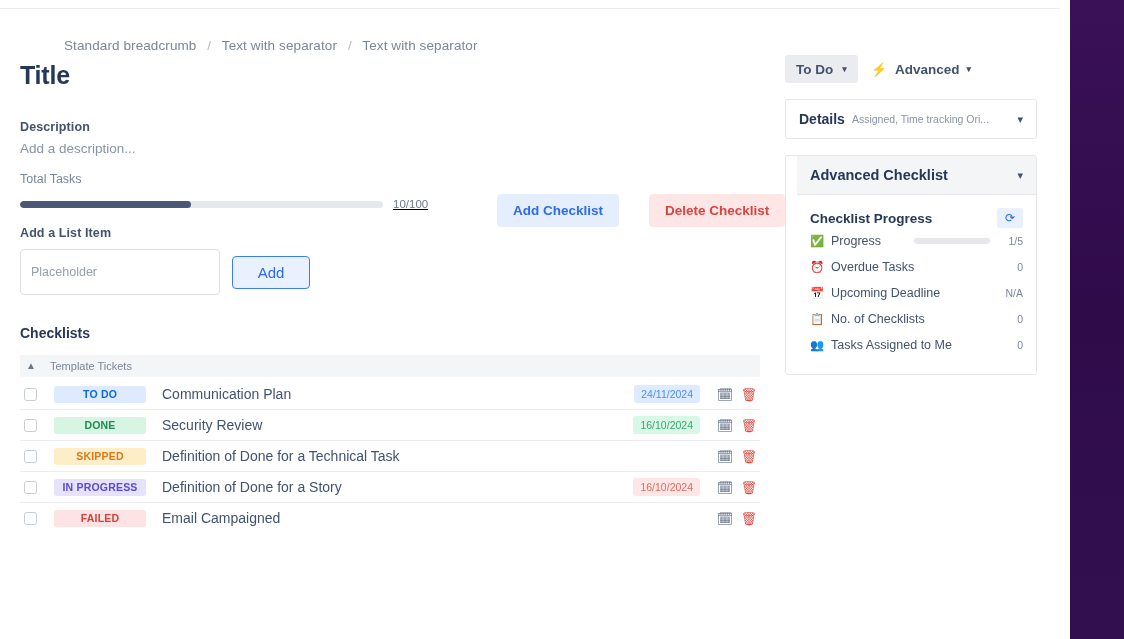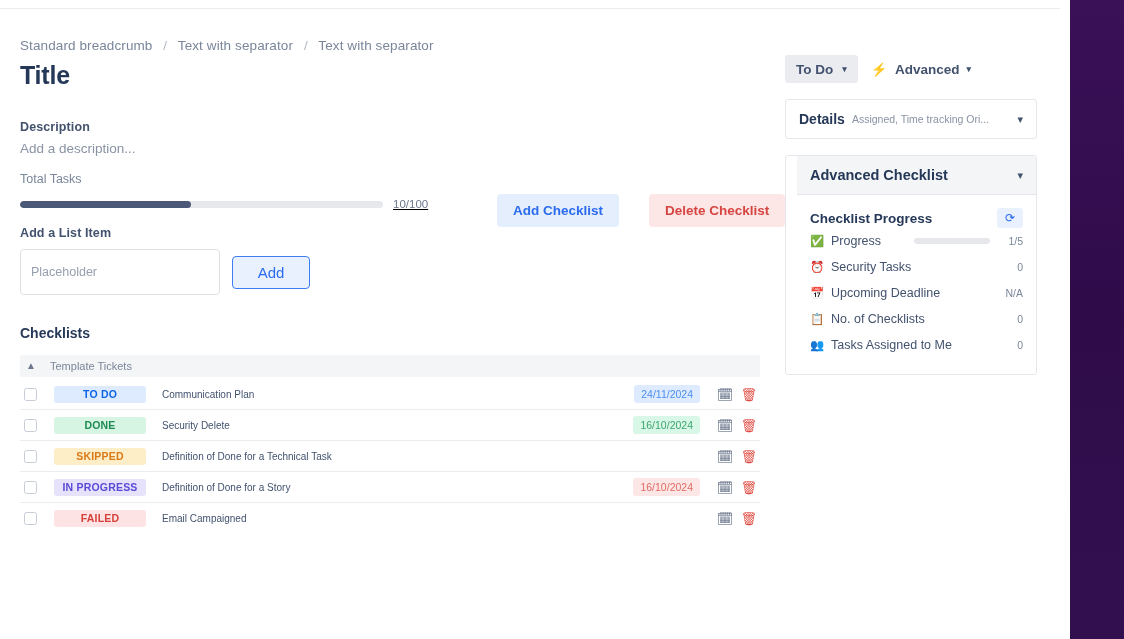--- a/index.html
+++ b/index.html
@@ -19,21 +19,21 @@
 
   
   .purple-strip {
     position: absolute; right: 0; top: 0; width: 54px; height: 639px;
     background: linear-gradient(180deg, #3a1057 0%, #2f0b4a 50%, #32104f 100%);
   }
 
   
   .main { position: absolute; left: 20px; top: 38px; width: 745px; }
 
-  .breadcrumb { font-size: 13.5px; color: #7a869a; letter-spacing: .1px; }
+  .breadcrumb { font-size: 13.5px; color: #7a869a; letter-spacing: .1px; margin-left: 44px; }
   .breadcrumb .sep { color: #b3bac5; margin: 0 7px; }
   .breadcrumb .crumb { color: #7a869a; }
 
   .page-title {
     margin-top: 8px;
     font-size: 25px; font-weight: 600; color: #253858; letter-spacing: -.2px;
   }
 
   .field-label {
     font-size: 12.5px; font-weight: bold; color: #42526e; letter-spacing: .1px;
@@ -95,21 +95,21 @@
   }
   .cb {
     width: 13px; height: 13px; border: 1px solid #c7ccd6; border-radius: 2.5px;
     background: #fff; cursor: pointer; flex: 0 0 auto; margin-left: 4px;
   }
   .badge {
     margin-left: 17px; width: 92px; height: 17px; border-radius: 3px;
     font-size: 10.5px; font-weight: bold; letter-spacing: .2px;
     display: flex; align-items: center; justify-content: center; flex: 0 0 auto;
   }
-  .row-title { margin-left: 16px; font-size: 10px; color: #42526e; flex: 1 1 auto; }
+  .row-title { margin-left: 16px; font-size: 14px; color: #42526e; flex: 1 1 auto; }
   .date-pill {
     font-size: 10.5px; border-radius: 3px; padding: 3px 7px; white-space: nowrap;
   }
   .date-slot { width: 92px; display: flex; justify-content: flex-end; flex: 0 0 auto; }
   .icon-cal, .icon-trash {
     width: 22px; text-align: center; font-size: 13px; cursor: pointer; flex: 0 0 auto;
   }
   .icon-cal { color: #42526e; margin-left: 14px; }
   .icon-trash { color: #e0483f; margin-left: 2px; }
 
@@ -230,21 +230,21 @@
           <span class="date-slot">
             <span class="date-pill" style="background: rgb(222, 235, 255); color: rgb(76, 142, 240);">24/11/2024</span>
           </span>
           <span class="icon-cal">🗓</span>
           <span class="icon-trash">🗑</span>
         </div>
         <div class="row-sep"></div>
         <div class="row">
           <span class="cb"></span>
           <span class="badge" style="background: rgb(214, 245, 227); color: rgb(31, 138, 82);">DONE</span>
-          <span class="row-title">Security Delete</span>
+          <span class="row-title">Security Review</span>
           <span class="date-slot">
             <span class="date-pill" style="background: rgb(217, 247, 230); color: rgb(59, 165, 111);">16/10/2024</span>
           </span>
           <span class="icon-cal">🗓</span>
           <span class="icon-trash">🗑</span>
         </div>
         <div class="row-sep"></div>
         <div class="row">
           <span class="cb"></span>
           <span class="badge" style="background: rgb(253, 238, 200); color: rgb(217, 121, 24);">SKIPPED</span>
@@ -313,21 +313,21 @@
         </div>
         <div id="stat-list">
             <div class="stat">
               <span class="stat-emoji">✅</span>
               <span class="stat-label">Progress</span>
               <span class="mini-track"><span class="mini-fill" style="width:30%"></span></span>
               <span class="stat-value">1/5</span>
             </div>
             <div class="stat">
               <span class="stat-emoji">⏰</span>
-              <span class="stat-label">Security Tasks</span>
+              <span class="stat-label">Overdue Tasks</span>
               <span class="stat-value">0</span>
             </div>
             <div class="stat">
               <span class="stat-emoji">📅</span>
               <span class="stat-label">Upcoming Deadline</span>
               <span class="stat-value">N/A</span>
             </div>
             <div class="stat">
               <span class="stat-emoji">📋</span>
               <span class="stat-label">No. of Checklists</span>

